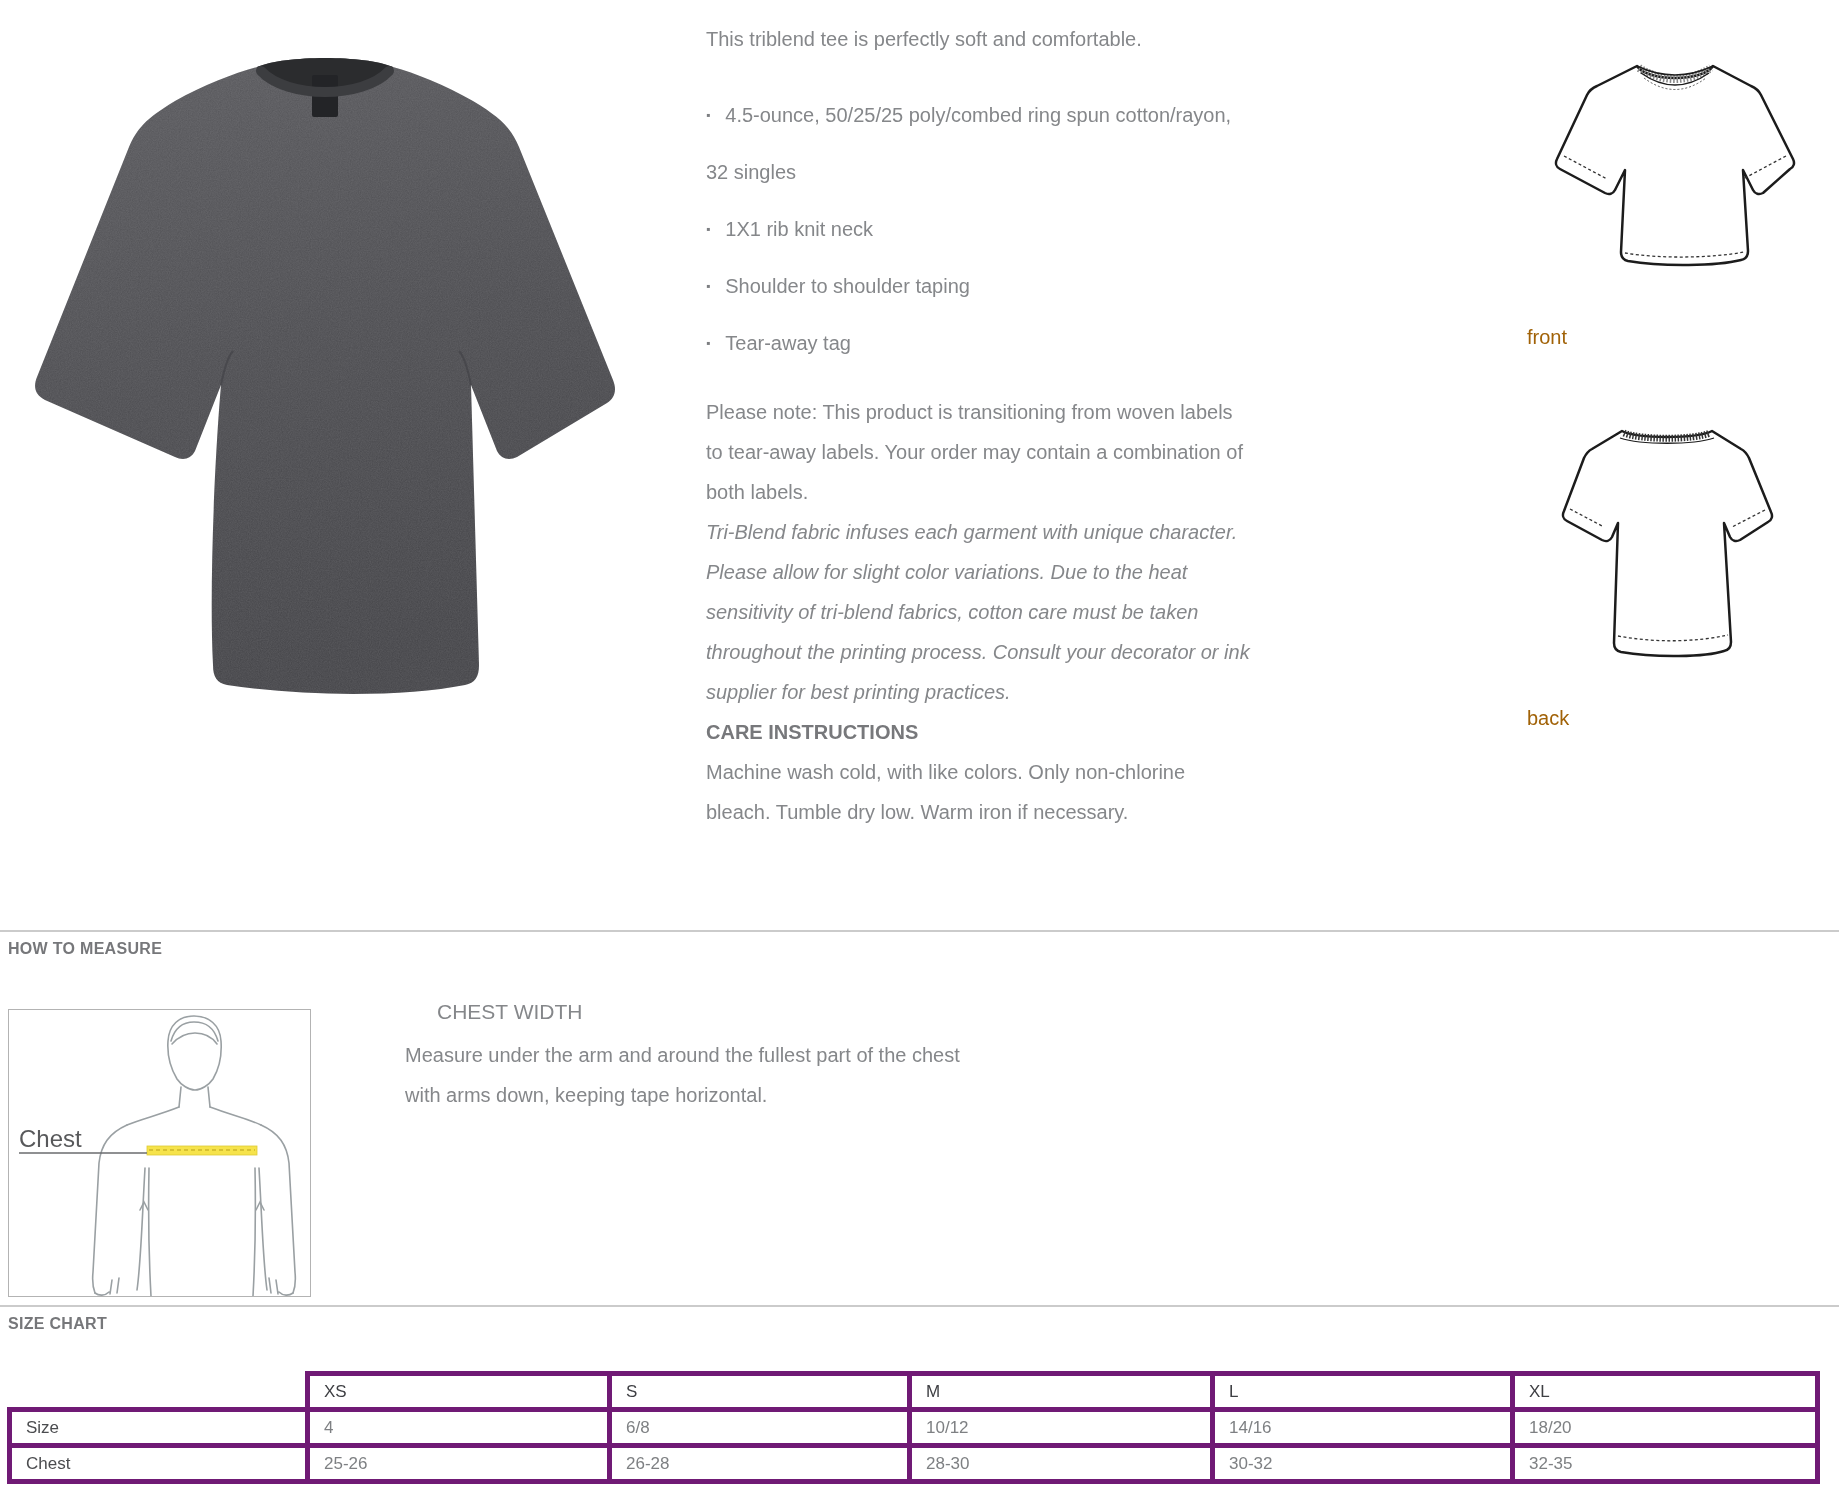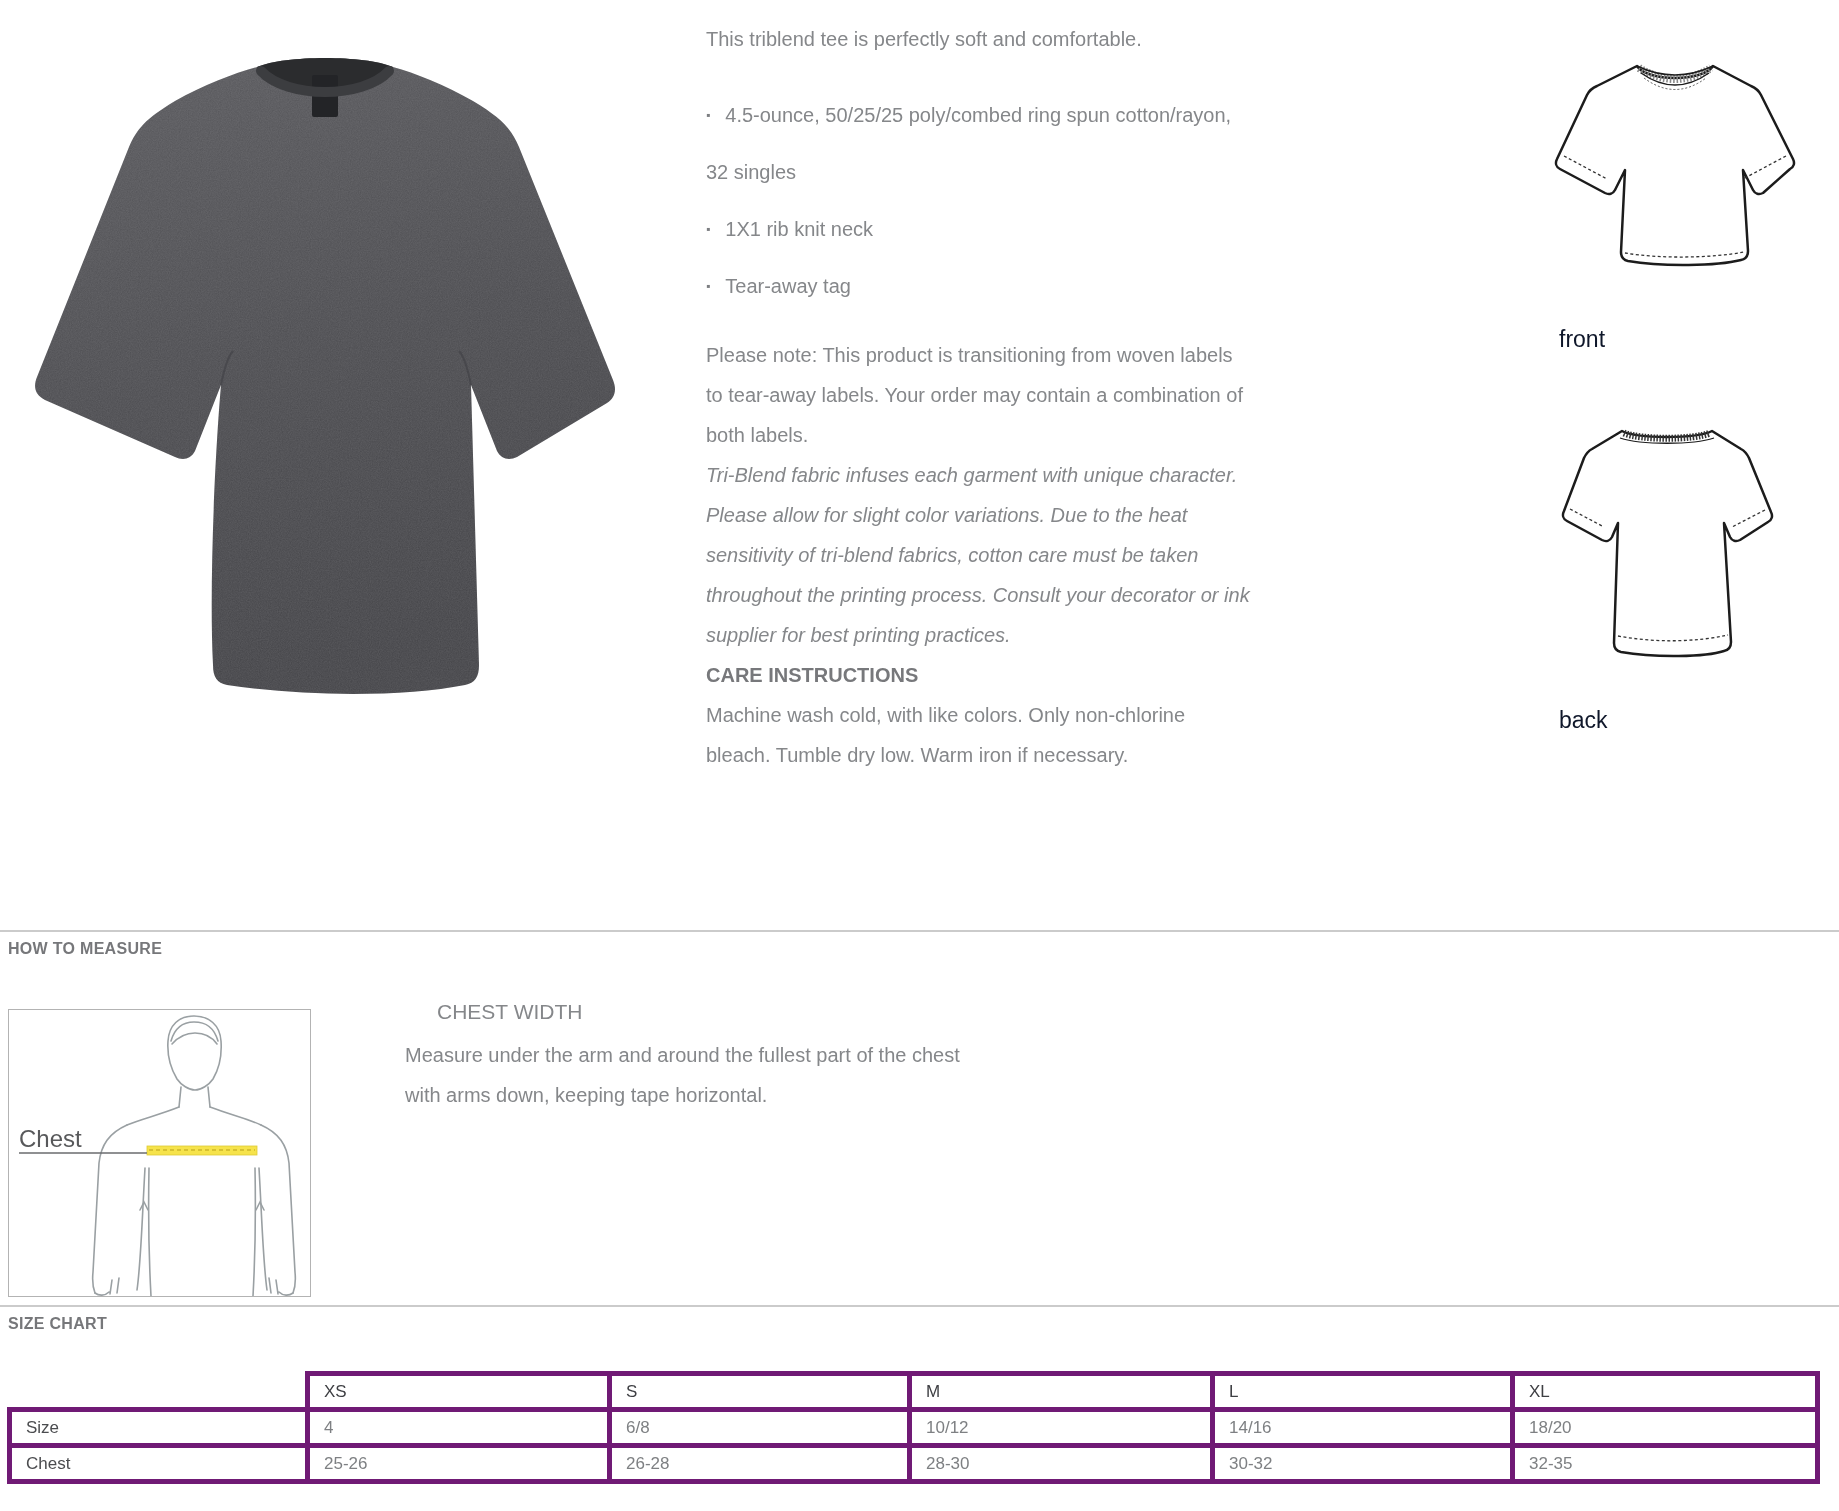--- a/index.html
+++ b/index.html
@@ -16,21 +16,21 @@
     color:#85878a; font-size:20px; line-height:40px;
   }
   .desc p { white-space:pre-line; }
   ul.specs { list-style:none; margin:28px 0 20px 0; }
   ul.specs li { white-space:pre-line; line-height:57px; }
   ul.specs li::before { content:"▪"; font-size:12px; color:#7c7e81; margin-right:15px; vertical-align:3px; }
   .fabric-note { font-style:italic; }
   .care-heading { font-weight:bold; color:#77787b; }
 
   
-  .view-label { position:absolute; font-size:23px; color:#0f172a;margin-left:32px; }
+  .view-label { position:absolute; font-size:20px; color:#a16207; }
 
   
   .rule { position:absolute; left:0; width:1839px; height:2px; background:#cbcbcb; }
   .sec-heading { position:absolute; left:8px; font-size:16px; font-weight:bold; color:#76777a; letter-spacing:.3px; }
 
   
   .figure-box { position:absolute; left:8px; top:1009px; width:303px; height:288px; border:1px solid #b3b3b3; background:#fff; }
   .chest-width-title { position:absolute; left:405px; top:1000px; font-size:21px; color:#85878a;margin-left:32px; }
   .measure-text { position:absolute; left:405px; top:1035px; width:660px; font-size:20px; line-height:40px; color:#85878a; white-space:pre-line; }
 
@@ -77,20 +77,21 @@
     <path d="M446,360 C442,340 438,330 434,326" fill="none" stroke="#404044" stroke-width="2" opacity="0.6"></path>
   </svg>
 </div>
 
 <div class="desc">
   <p>This triblend tee is perfectly soft and comfortable.</p>
   <ul class="specs">
       <li>4.5-ounce, 50/25/25 poly/combed ring spun cotton/rayon,
 32 singles</li>
       <li>1X1 rib knit neck</li>
+      <li>Shoulder to shoulder taping</li>
       <li>Tear-away tag</li>
     </ul>
   <p>Please note: This product is transitioning from woven labels
 to tear-away labels. Your order may contain a combination of
 both labels.</p>
   <p class="fabric-note">Tri-Blend fabric infuses each garment with unique character.
 Please allow for slight color variations. Due to the heat
 sensitivity of tri-blend fabrics, cotton care must be taken
 throughout the printing process. Consult your decorator or ink
 supplier for best printing practices.</p>

